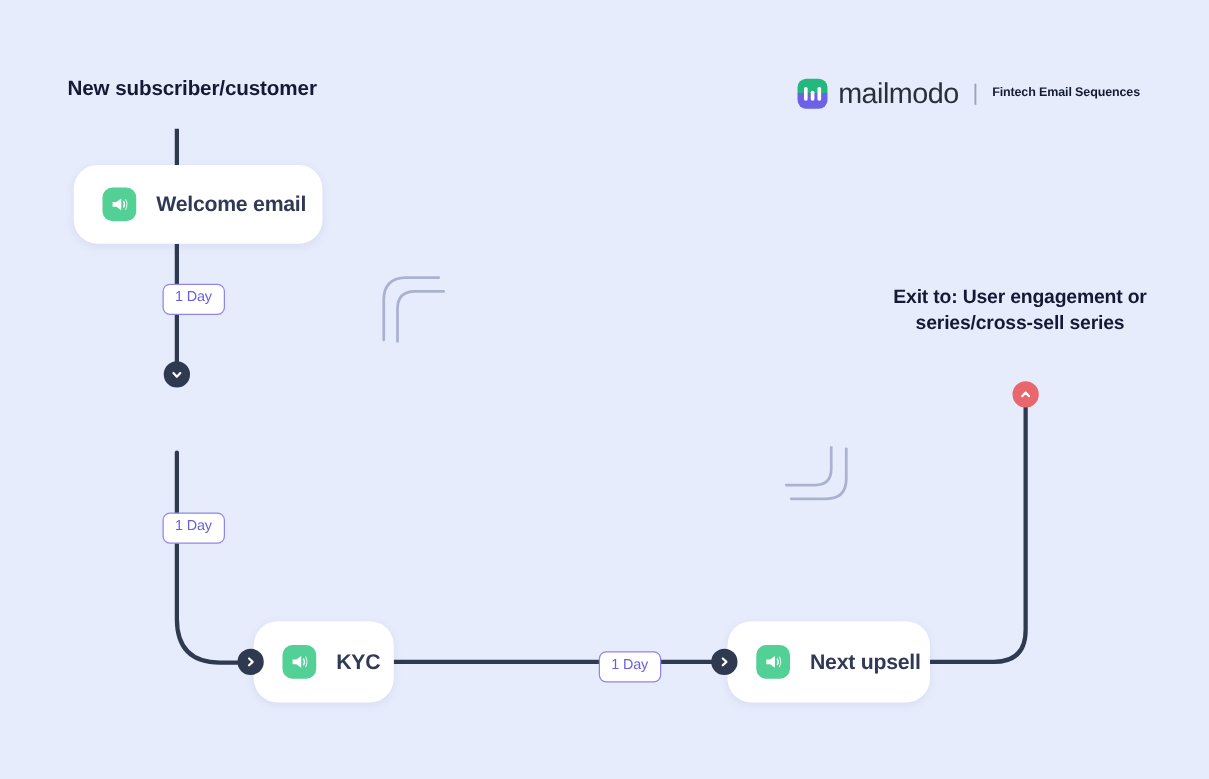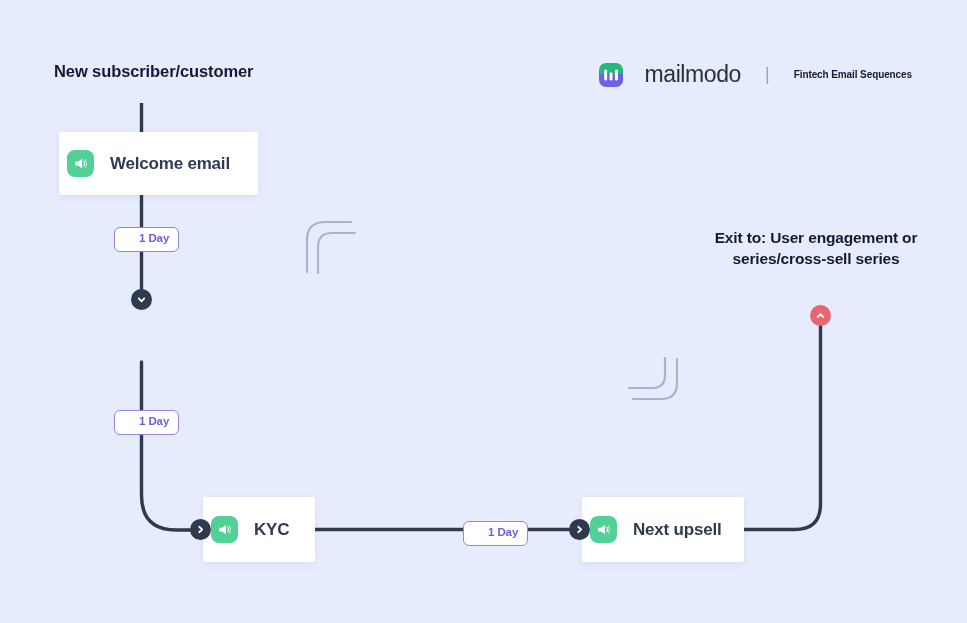--- a/index.html
+++ b/index.html
@@ -42,21 +42,21 @@
     letter-spacing: -0.1px;
     white-space: nowrap;
   }
 
   .brand {
     position: absolute;
     right: 55px;
     top: 61px;
     display: flex;
     align-items: center;
-    gap: 22px;
+    gap: 9px;
     white-space: nowrap;
   }
   .brand-mark {
     width: 24px;
     height: 24px;
     border-radius: 7px;
     background: linear-gradient(180deg, #23b87d 0%, #23b87d 46%, #6d61e8 46%, #6d61e8 100%);
     display: flex;
     align-items: flex-end;
     justify-content: center;
@@ -106,25 +106,25 @@
     font-weight: bold;
     line-height: 1.2;
     color: #161c4a;
     letter-spacing: -0.8px;
   }
 
   
   .node {
     position: absolute;
     background: #ffffff;
-    border-radius: 2px;
+    border-radius: 19px;
     box-shadow: 0 2px 7px rgba(40, 50, 90, 0.08);
     display: flex;
     align-items: center;
-    padding: 0 8px;
+    padding: 0 23px;
     box-sizing: border-box;
   }
   .node-icon {
     width: 27px;
     height: 27px;
     border-radius: 8px;
     background: #53d096;
     display: flex;
     align-items: center;
     justify-content: center;
@@ -145,25 +145,26 @@
   #node-next      { left: 582px; top: 497px; width: 162px; height: 65px; }
 
   
   .pill {
     position: absolute;
     background: #ffffff;
     border: 1.4px solid #8f86e8;
     border-radius: 6px;
     color: #6b5fdc;
     font-size: 11.5px;
-    font-weight: bold;
+    font-weight: normal;
     line-height: 1;
-    padding: 5px 9px 6px 24px;
+    padding: 5px 9px 6px 9px;
     letter-spacing: -0.1px;
     white-space: nowrap;
+    margin-left: 16px;
   }
   #pill-1 { left: 114px; top: 227px; }
   #pill-2 { left: 114px; top: 410px; }
   #pill-3 { left: 463px; top: 521px; }
 
   
   .knob {
     position: absolute;
     width: 21px;
     height: 21px;

